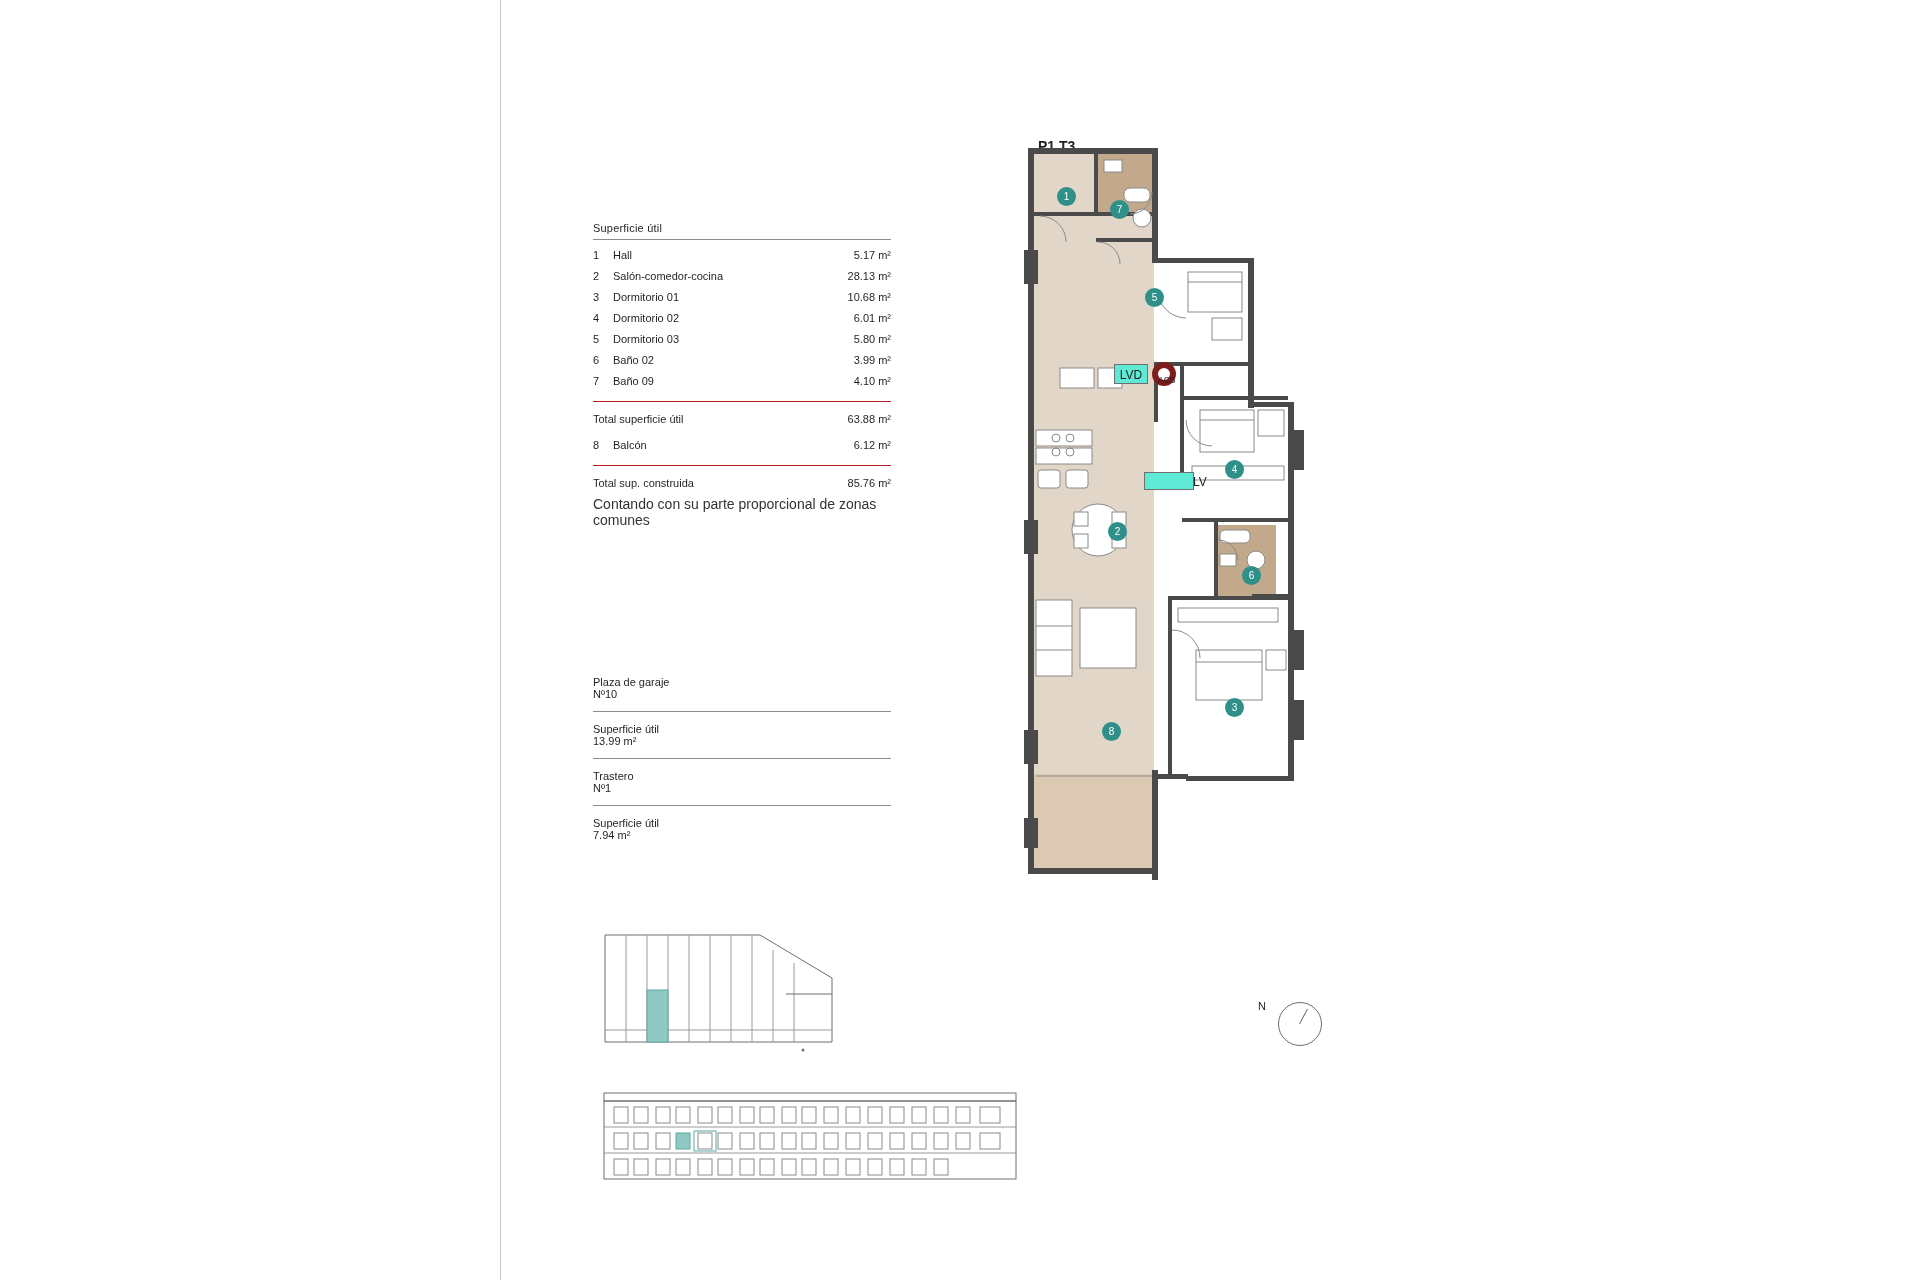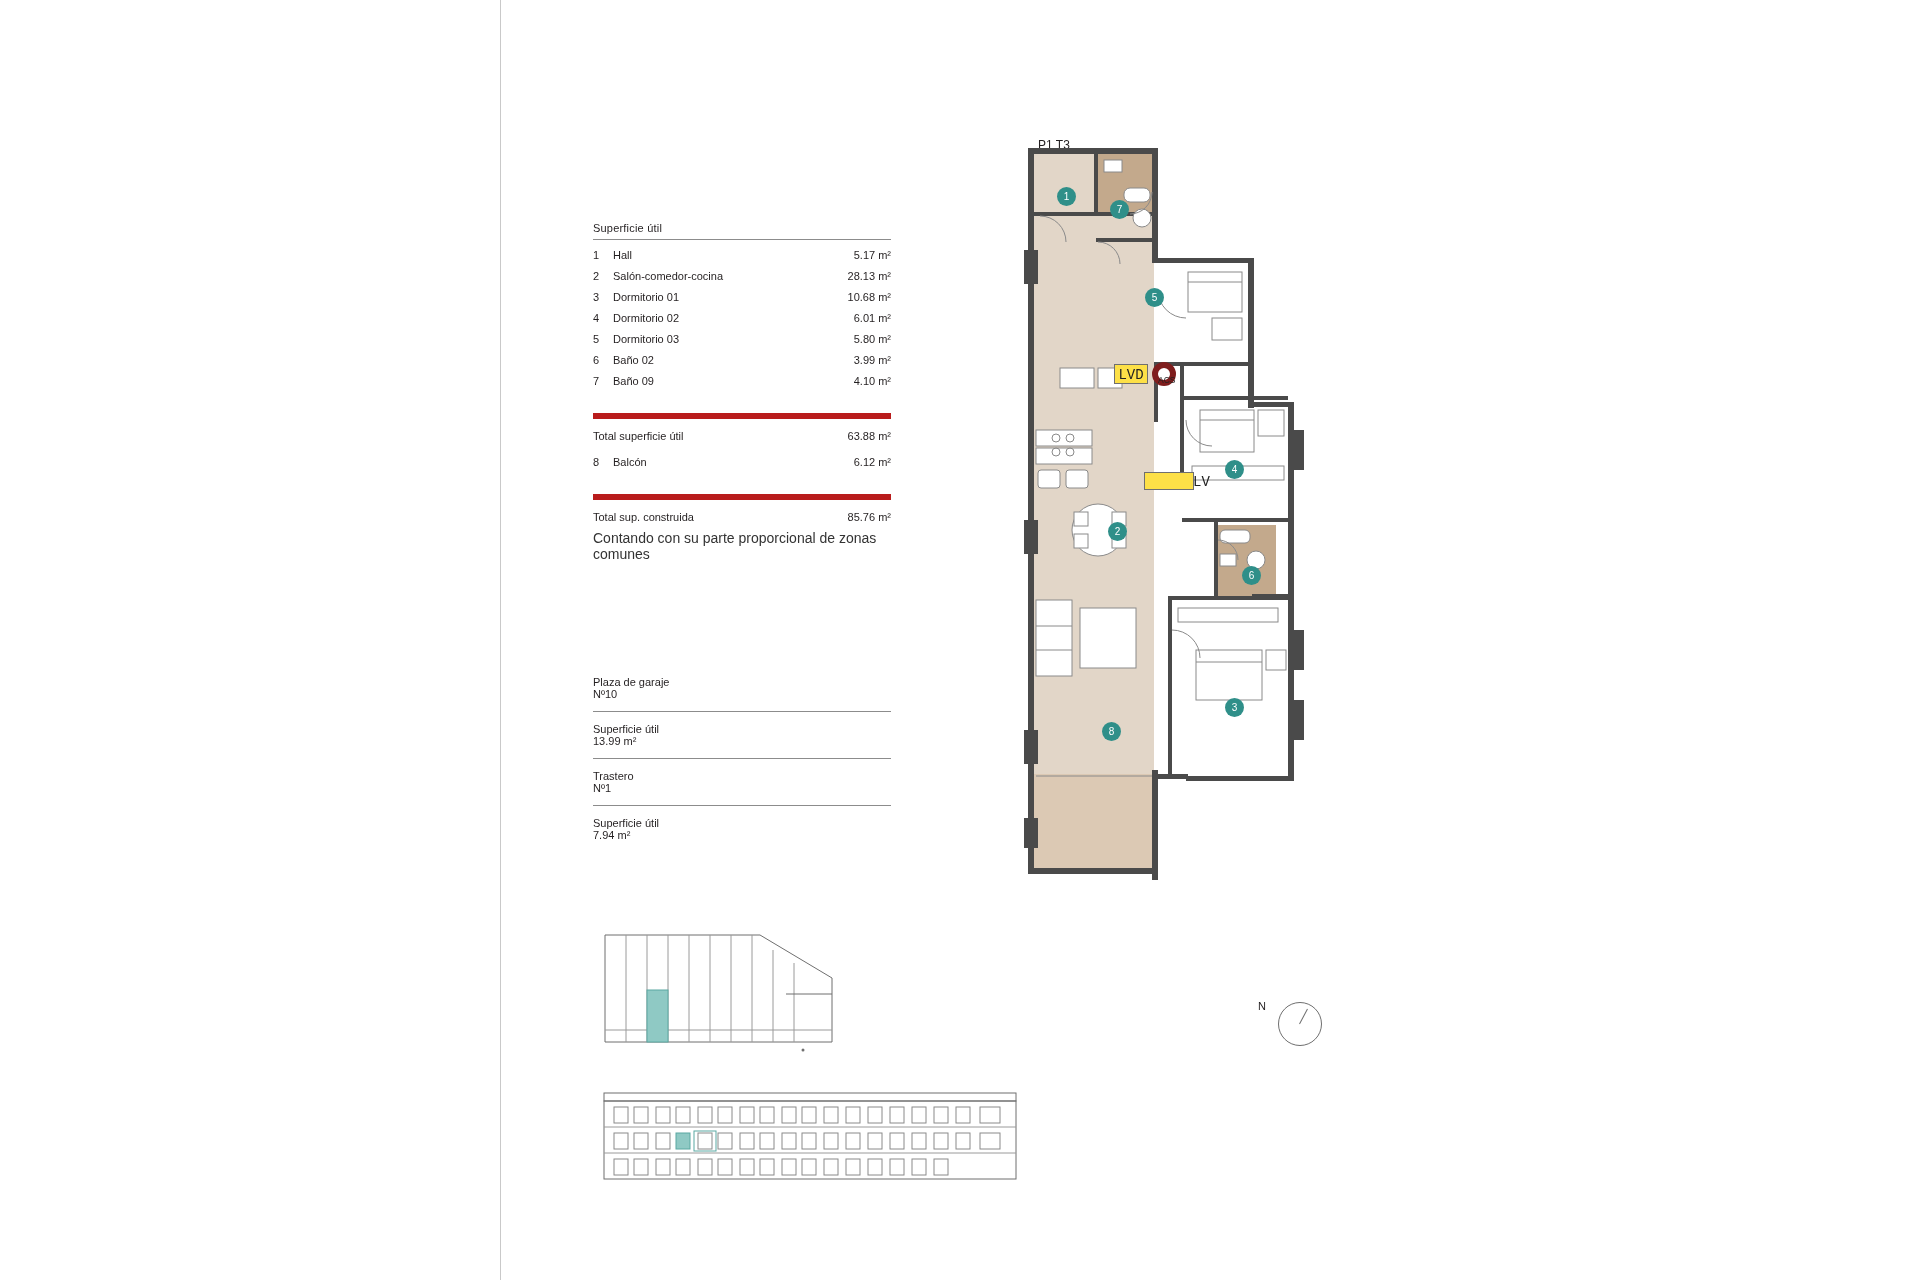--- a/index.html
+++ b/index.html
@@ -12,35 +12,35 @@
   .title{position:absolute;left:593px;top:72px;font-size:27px;line-height:33px;font-weight:400;letter-spacing:.2px;color:#231f20;}
   .title div{white-space:nowrap;}
 
   
   .sched{position:absolute;left:593px;top:222px;width:298px;font-size:11px;color:#231f20;}
   .sched .hdr{font-size:11px;padding-bottom:5px;border-bottom:1px solid #8c8c8c;letter-spacing:.2px;}
   .rowline{display:flex;align-items:baseline;margin-top:9px;font-size:11px;}
   .rowline .num{width:20px;flex:none;}
   .rowline .lbl{flex:1;}
   .rowline .val{text-align:right;white-space:nowrap;}
-  .sep-top{border-top:6px solid #b91c1c;margin-top:26px;padding-top:11px;}
+  .sep-top{border-top:1px solid #b91c1c;margin-top:14px;padding-top:11px;}
   .block-gap{margin-top:14px;}
   .note{margin-top:7px;font-size:14px;color:#333;}
 
   .sched2{position:absolute;left:593px;top:665px;width:298px;font-size:11px;}
   .sched2 .line{display:flex;justify-content:space-between;padding-top:11px;flex-direction:column;}
   .sched2 .hr{border-top:1px solid #8c8c8c;margin-top:11px;}
 
   
   #plan{position:absolute;left:1020px;top:130px;width:340px;height:790px;}
-  .plabel{position:absolute;left:1038px;top:138px;font-size:12px;}
+  .plabel{position:absolute;left:1038px;top:138px;font-size:14px;font-weight:bold;}
   .arrow-in{position:absolute;left:1046px;top:156px;width:14px;height:14px;}
 
   .tag{position:absolute;width:19px;height:19px;border-radius:50%;background:#2f8f89;color:#fff;font-size:10px;line-height:19px;text-align:center;font-family:"Liberation Sans",sans-serif;}
-  .boxlbl{position:absolute;border:1px solid #6f6f6f;box-sizing:border-box;font-size:14px;text-align:center;color:#222;background:#fde047;font-family:Liberation Mono, monospace;}
+  .boxlbl{position:absolute;border:1px solid #6f6f6f;box-sizing:border-box;font-size:12px;text-align:center;color:#222;background:#5eead4;}
   .circlbl{position:absolute;border:6px solid #7f1d1d;border-radius:50%;box-sizing:border-box;font-size:8.5px;color:#222;background:#fff;text-align:center;}
 
   
   .north{position:absolute;left:1258px;top:1000px;font-size:11px;}
   .compass{position:absolute;left:1278px;top:1002px;width:42px;height:42px;border:1px solid #6f6f6f;border-radius:50%;}
   .compass:before{content:"";position:absolute;left:20px;top:4px;width:1px;height:17px;background:#6f6f6f;transform:rotate(28deg);transform-origin:bottom center;}
 
   
   #keyplan{position:absolute;left:600px;top:930px;width:240px;height:130px;}
   #elev{position:absolute;left:600px;top:1085px;width:420px;height:100px;}

